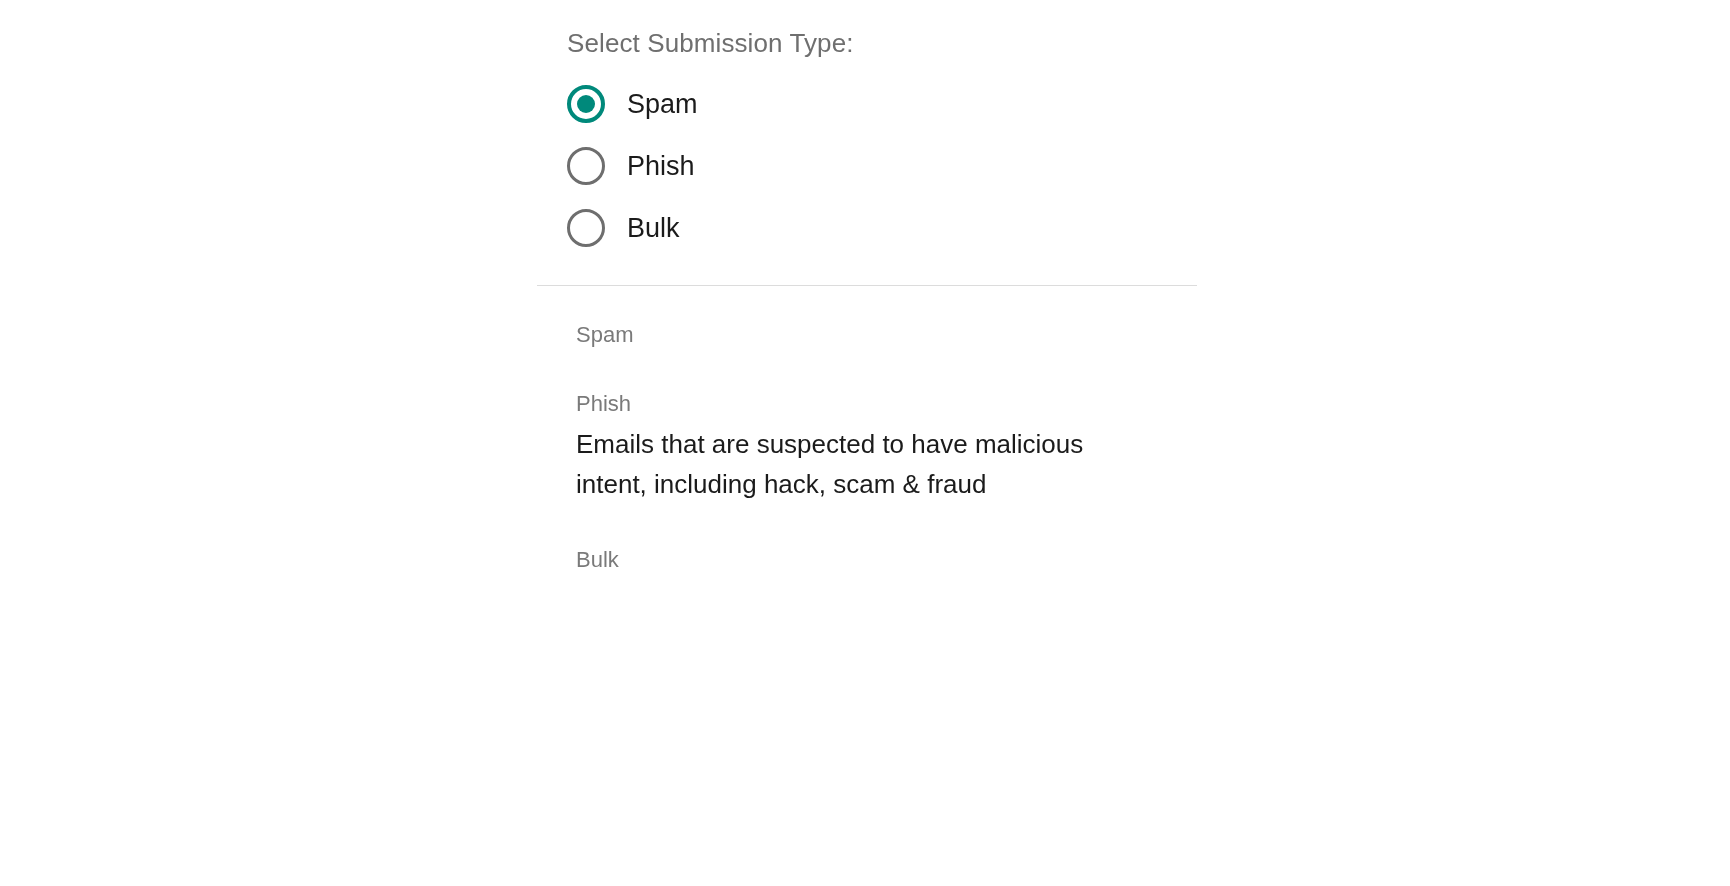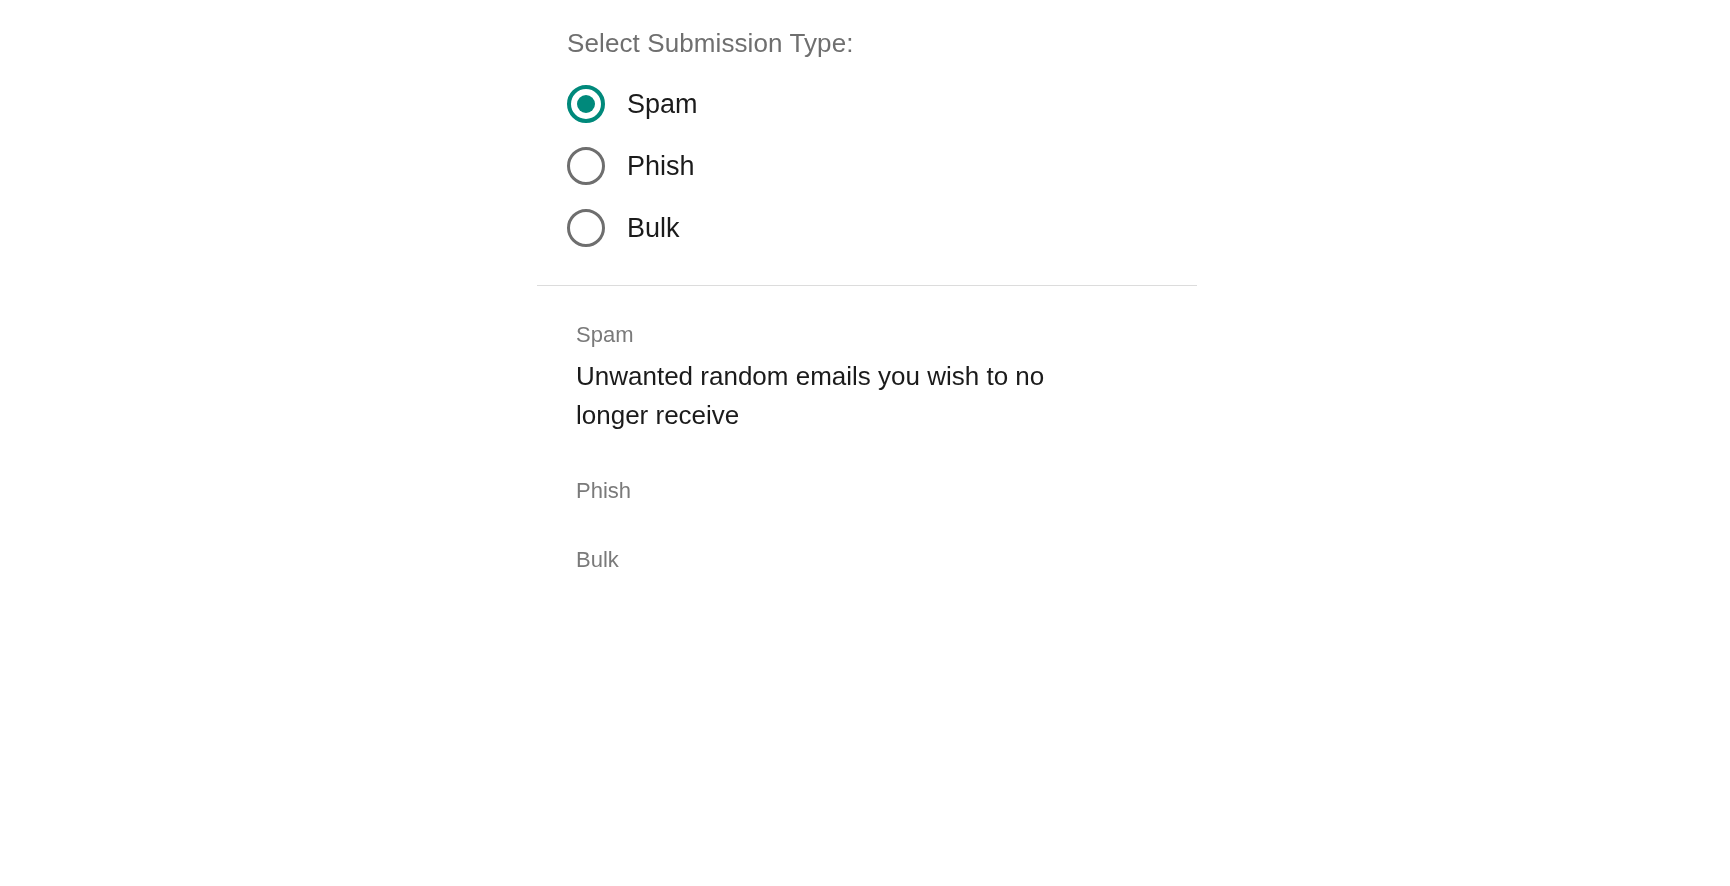--- a/index.html
+++ b/index.html
@@ -142,25 +142,25 @@
       </div>
 
     </div>
 
     <div class="divider"></div>
 
     <div class="definitions">
 
       <div class="def-block">
         <div class="def-term">Spam</div>
-        <div class="def-desc">Unwanted random emails you wish to no longer receive</div>
       </div>
 
       <div class="def-block">
         <div class="def-term">Phish</div>
+        <div class="def-desc">Emails that are suspected to have malicious intent, including hack, scam &amp; fraud</div>
       </div>
 
       <div class="def-block">
         <div class="def-term">Bulk</div>
       </div>
 
     </div>
 
   </div>
 </div>

